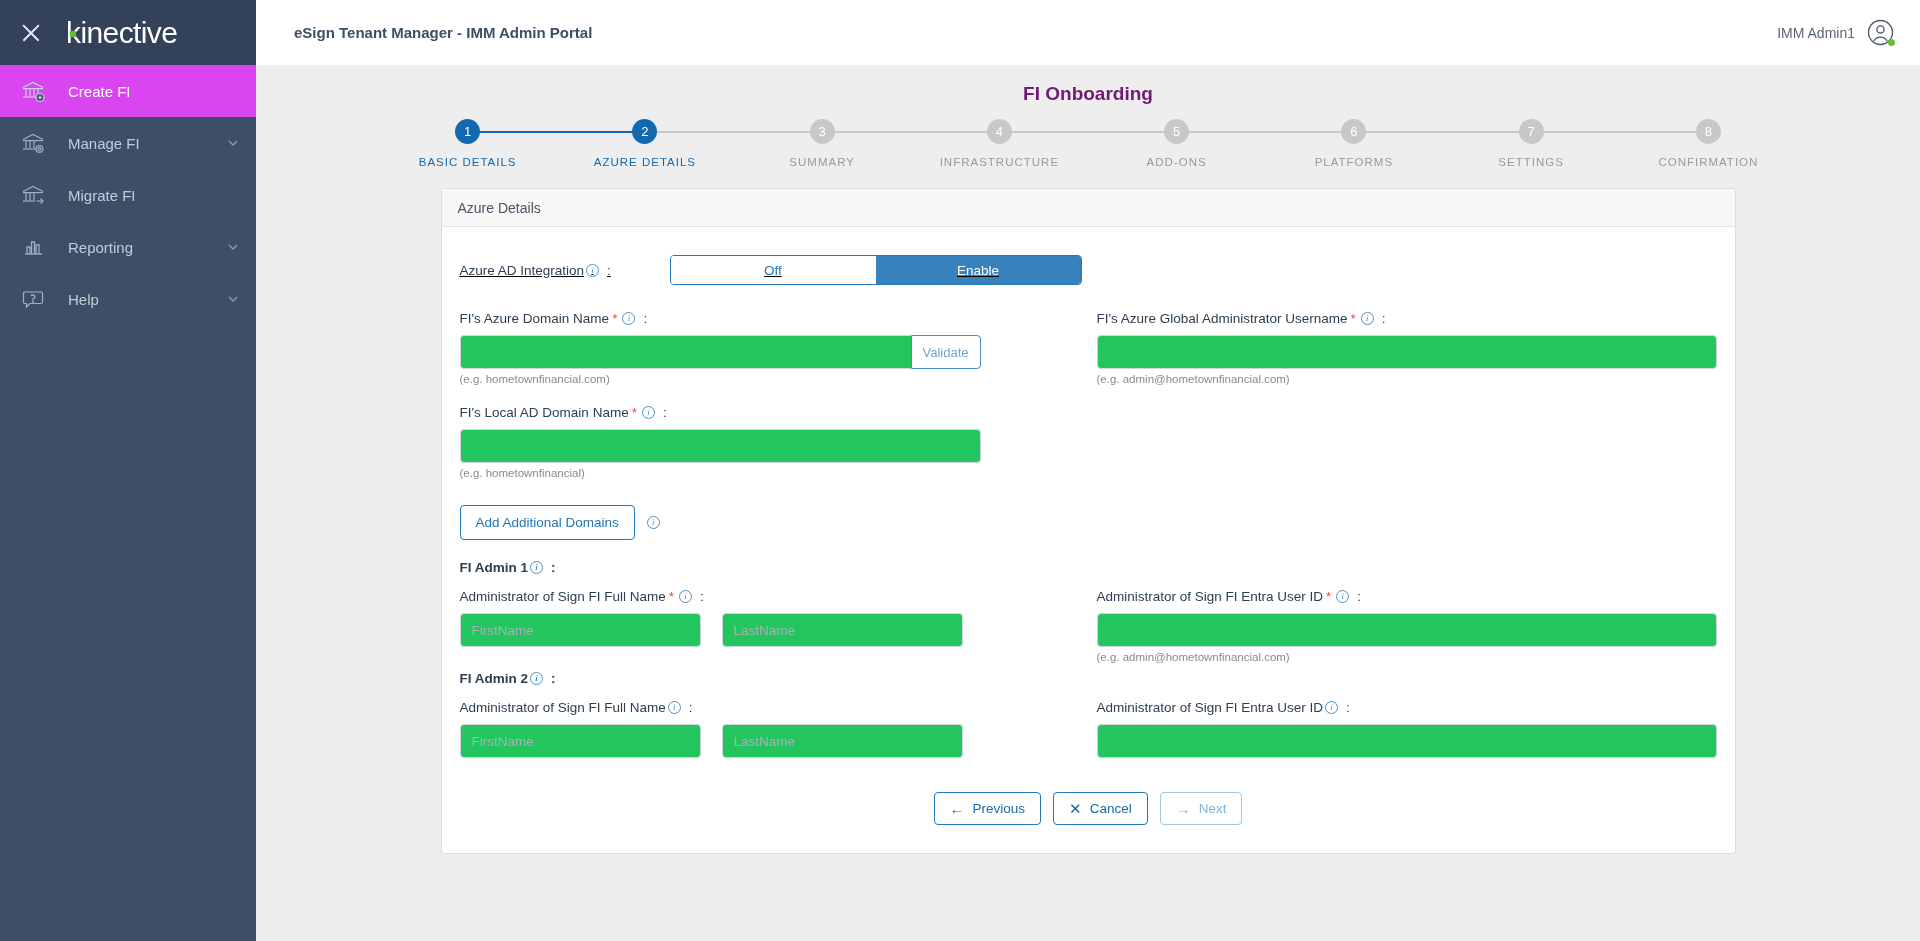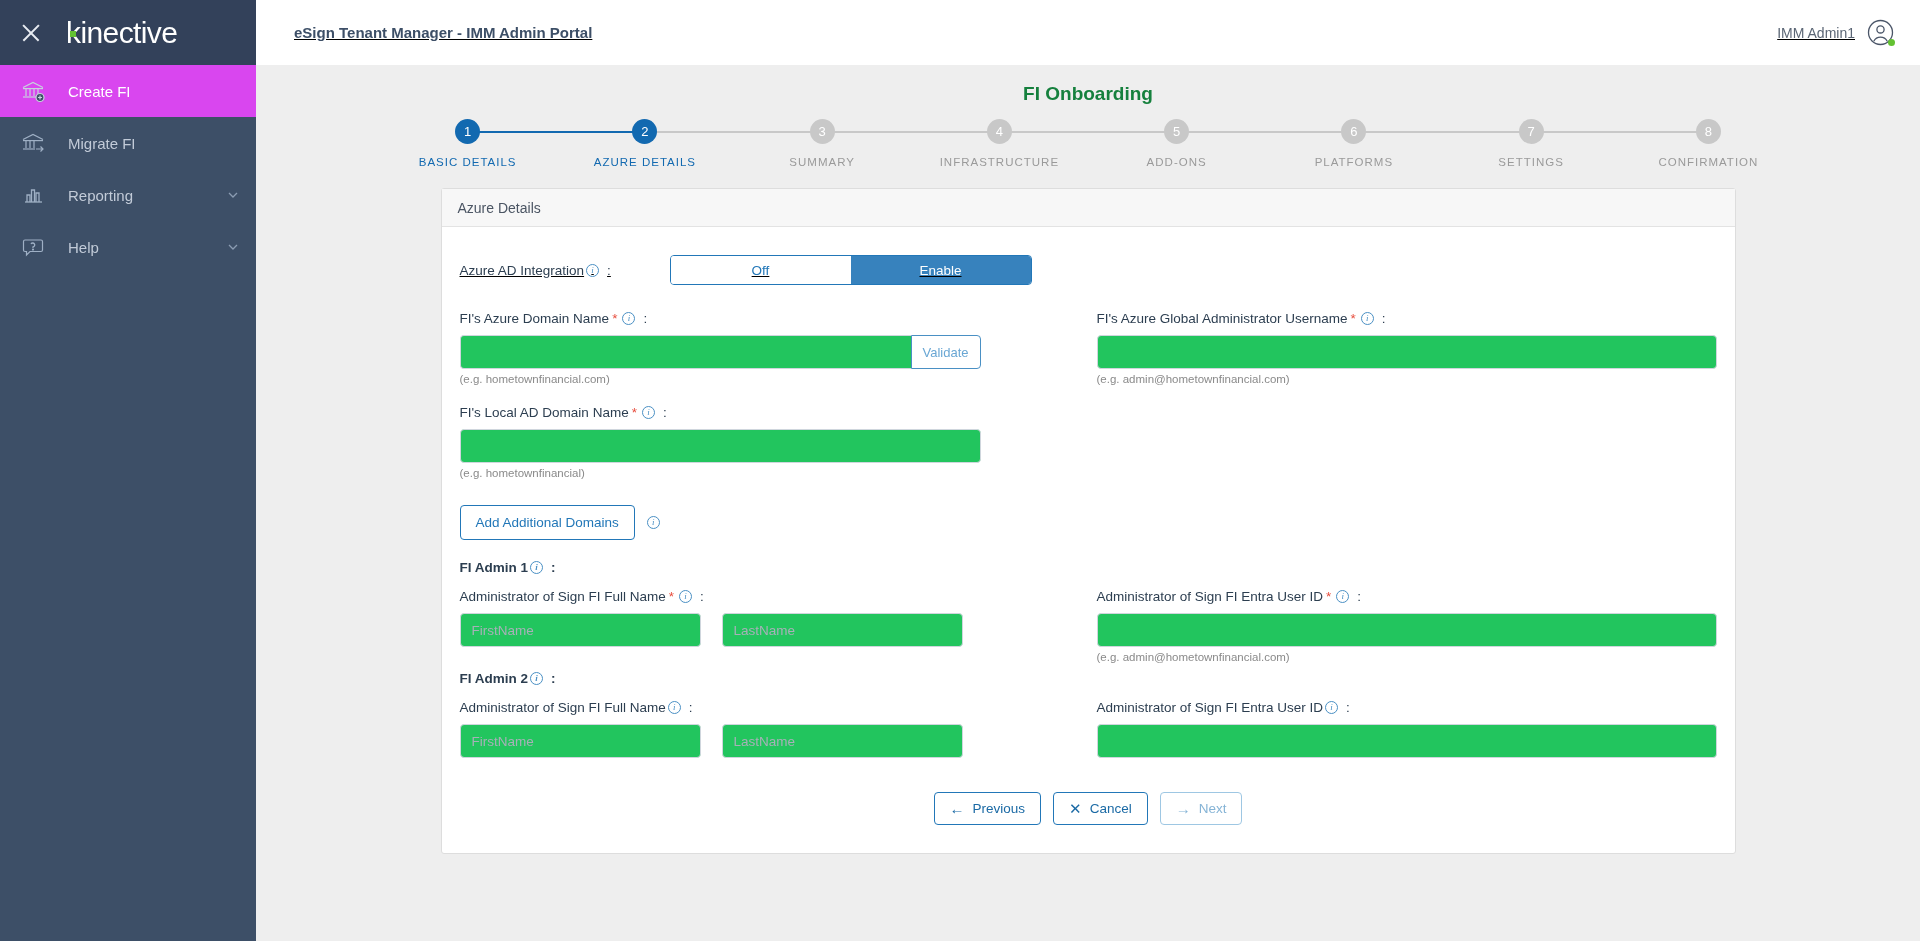--- a/index.html
+++ b/index.html
@@ -56,36 +56,35 @@
   }
   .nav-label { flex: 1; }
   .chev { width: 14px; height: 14px; flex: none; opacity: .8; }
 
   
   .main { flex: 1; height: 941px; display: flex; flex-direction: column; background: #eeeeee; }
   .topbar {
     height: 65px; min-height: 65px; background: #ffffff;
     display: flex; align-items: center; justify-content: space-between;
     padding: 0 26px 0 38px;
-    text-decoration: underline;
   }
   .topbar-title { font-size: 15px; font-weight: bold; color: #3d4f67; }
   .topbar-right { display: flex; align-items: center; gap: 12px; }
   .user-name { font-size: 14px; color: #5b6675; }
   .avatar { width: 27px; height: 27px; position: relative; }
   .avatar .status {
     position: absolute; right: -1px; bottom: 0px;
     width: 7px; height: 7px; border-radius: 50%; background: #63c132;
   }
 
   .content { flex: 1; overflow: auto; padding: 0 0 20px 0; }
 
   .page-title {
     text-align: center; font-size: 19px; font-weight: bold;
-    color: #15803d; padding: 18px 0 4px 0;
+    color: #701a75; padding: 18px 0 4px 0;
   }
 
   
   .stepper {
     display: flex; width: 1418px; margin: 10px auto 0 auto;
     padding: 0; position: relative;
   }
   .step { flex: 1; display: flex; flex-direction: column; align-items: center; position: relative; }
   .step .bar-left, .step .bar-right {
     position: absolute; top: 12px; height: 2px; background: #c8c8c8;
@@ -156,21 +155,21 @@
     width: 70px; height: 34px; flex: none;
     border: 1px solid #4a90c4; border-radius: 0 4px 4px 0;
     background: #fff; color: #6aa7d4; font-size: 13px; cursor: pointer;
     font-family: "Liberation Sans", sans-serif;
   }
 
   
   .toggle-row { display: flex; align-items: center; text-decoration: underline; }
   .toggle-label { width: 210px; font-size: 13.5px; color: #2c3e50; display: flex; align-items: center; }
   .toggle {
-    display: flex; width: 362px; height: 30px;
+    display: flex; width: 412px; height: 30px;
     border: 1px solid #2277b8; border-radius: 4px; overflow: hidden;
   }
   .toggle div {
     flex: 1; display: flex; align-items: center; justify-content: center;
     font-size: 13.5px; cursor: pointer;
   }
   .toggle .off { background: #ffffff; color: #2277b8; }
   .toggle .on  { background: #3782bd; color: #ffffff; }
 
   .add-domains-row { display: flex; align-items: center; margin-top: 26px; }
@@ -222,20 +221,38 @@
               <path d="M2 9.6 H22"></path>
             <path d="M5 10 V17 M9 10 V17 M13 10 V17 M17 10 V17"></path>
             <path d="M2 18 H17"></path>
             <circle cx="19" cy="18.5" r="4" fill="#3d4f67"></circle>
             <path d="M19 16.5 V20.5 M17 18.5 H21"></path>
           </svg>
         </span>
         <span class="nav-label">Create FI</span>
       </div>
 
+      <div class="nav-item">
+        <span class="nav-icon">
+          <svg width="24" height="24" viewBox="0 0 24 24" fill="none" stroke="#9fb0c5" stroke-width="1.2">
+            <path d="M2 8.5 L12 3.5 L22 8.5"></path>
+              <path d="M2 9.6 H22"></path>
+            <path d="M5 10 V17 M9 10 V17 M13 10 V17"></path>
+            <path d="M2 18 H15"></path>
+            <circle cx="18.5" cy="18" r="3.4" fill="#3d4f67"></circle>
+            <circle cx="18.5" cy="18" r="1.4"></circle>
+          </svg>
+        </span>
+        <span class="nav-label">Manage FI</span>
+        <span class="chev">
+          <svg width="14" height="14" viewBox="0 0 14 14" fill="none" stroke="#9fb0c5" stroke-width="1.3">
+            <path d="M3 5 L7 9 L11 5"></path>
+          </svg>
+        </span>
+      </div>
 
       <div class="nav-item">
         <span class="nav-icon">
           <svg width="24" height="24" viewBox="0 0 24 24" fill="none" stroke="#9fb0c5" stroke-width="1.2">
             <path d="M2 8.5 L12 3.5 L22 8.5"></path>
               <path d="M2 9.6 H22"></path>
             <path d="M5 10 V17 M9 10 V17 M13 10 V17"></path>
             <path d="M2 18 H14"></path>
             <path d="M15 18 H22 M19.5 15.5 L22 18 L19.5 20.5"></path>
           </svg>

